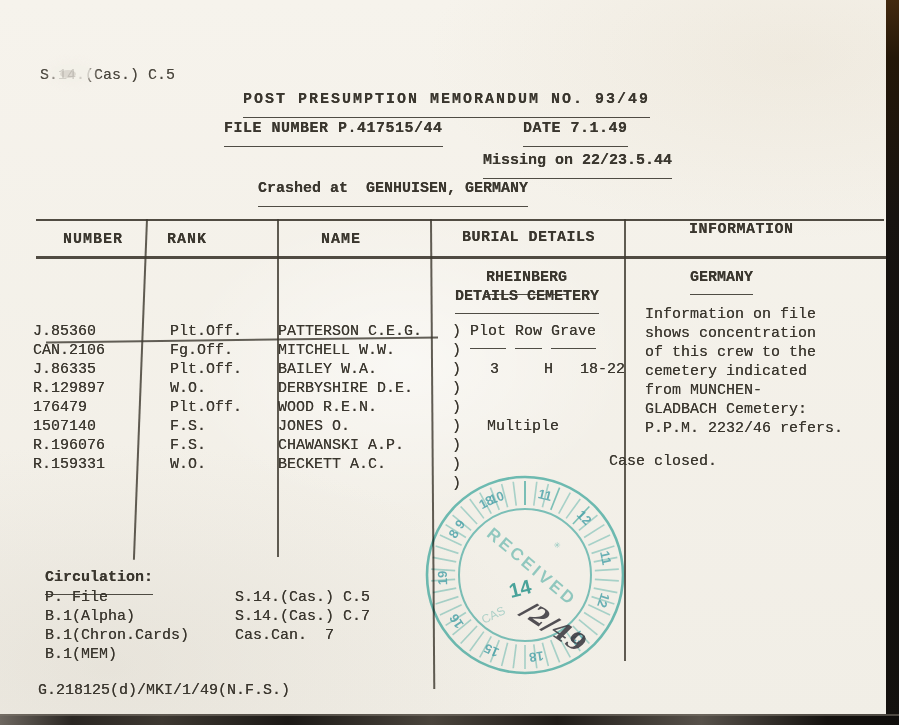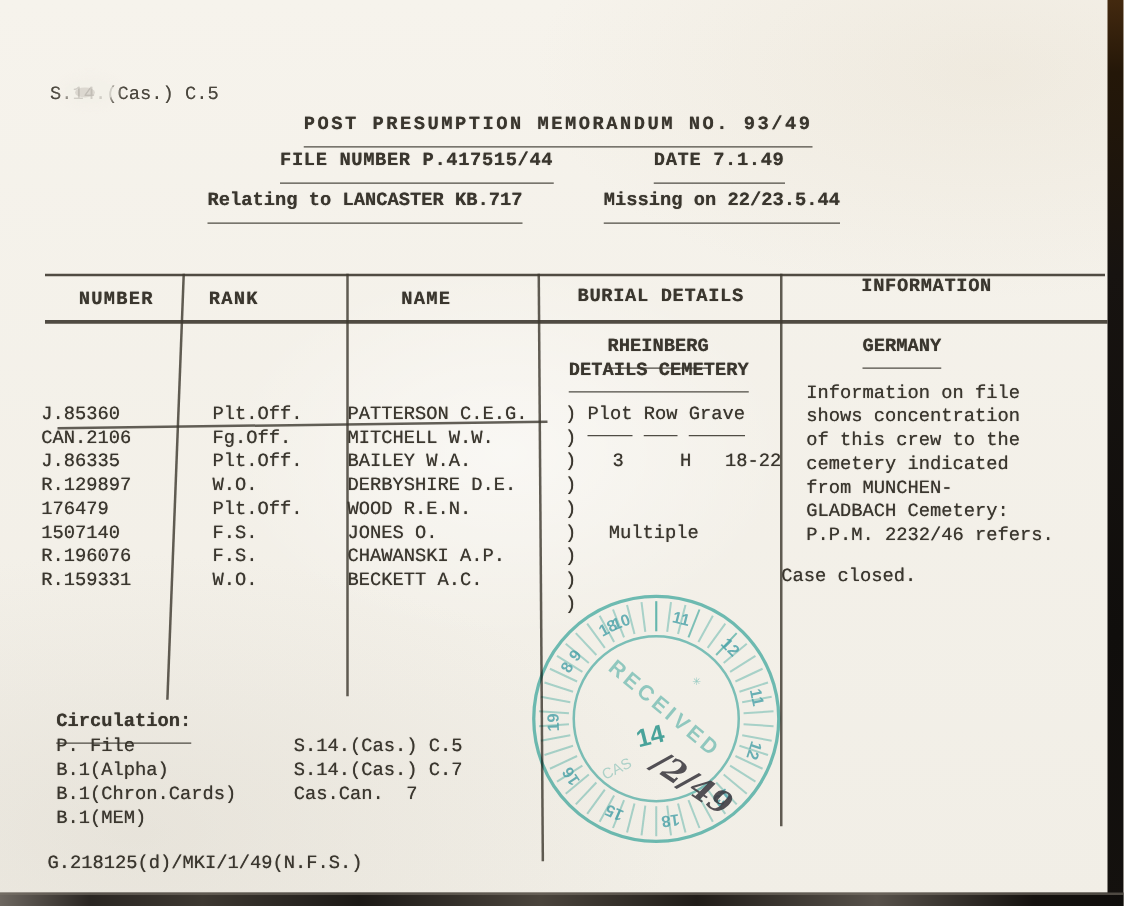--- a/index.html
+++ b/index.html
@@ -43,22 +43,22 @@
 
 <div id="doc">
 
   <div class="abs tw faded" style="left:40px;top:66px;">S.14.(Cas.) C.5</div>
   <div class="abs" id="smudge"></div>
   <div class="abs" id="smudge2"></div>
 
   <div class="abs tw b u" style="left:243px;top:90px;letter-spacing:2px;">POST PRESUMPTION MEMORANDUM NO. 93/49</div>
   <div class="abs tw b u" style="left:224px;top:119px;letter-spacing:0.5px;">FILE NUMBER P.417515/44</div>
   <div class="abs tw b u" style="left:523px;top:119px;letter-spacing:0.5px;">DATE 7.1.49</div>
-  <div class="abs tw b u" style="left:166px;top:151px;">Relating to LANCASTER KB.717</div>
   <div class="abs tw b u" style="left:483px;top:151px;">Missing on 22/23.5.44</div>
+  <div class="abs tw b u" style="left:258px;top:179px;">Crashed at  GENHUISEN, GERMANY</div>
 
   <div class="abs hline" style="left:36px;top:219px;width:848px;"></div>
   <div class="abs hline" style="left:36px;top:256px;width:850px;height:2.5px;"></div>
   <div class="abs vline" style="left:146px;top:219px;height:341px;transform:rotate(2.2deg);transform-origin:top center;"></div>
   <div class="abs vline" style="left:277px;top:219px;height:338px;"></div>
   <div class="abs vline" style="left:430px;top:219px;height:470px;transform:rotate(-0.4deg);transform-origin:top center;"></div>
   <div class="abs vline" style="left:624px;top:219px;height:442px;"></div>
   <div class="abs" id="stray-underline"></div>
 
   <div class="abs tw b" style="left:63px;top:230px;letter-spacing:1px;">NUMBER</div>
@@ -126,21 +126,21 @@
   <div class="abs tw" style="left:487px;top:417px;">Multiple</div>
 
   <div class="abs tw b" style="left:690px;top:268px;"><span class="u">GERMANY</span></div>
   <div class="abs tw info-par" style="left:645px;top:305px;">Information on file
 shows concentration
 of this crew to the
 cemetery indicated
 from MUNCHEN-
 GLADBACH Cemetery:
 P.P.M. 2232/46 refers.</div>
-  <div class="abs tw" style="left:625px;top:452px;">Case closed.</div>
+  <div class="abs tw" style="left:609px;top:452px;">Case closed.</div>
 
   <div class="abs tw b" style="left:45px;top:568px;"><span class="u">Circulation:</span></div>
   <div class="abs tw" style="left:45px;top:588px;">P. File
 B.1(Alpha)
 B.1(Chron.Cards)
 B.1(MEM)</div>
   <div class="abs tw" style="left:235px;top:588px;">S.14.(Cas.) C.5
 S.14.(Cas.) C.7
 Cas.Can.  7</div>
 

